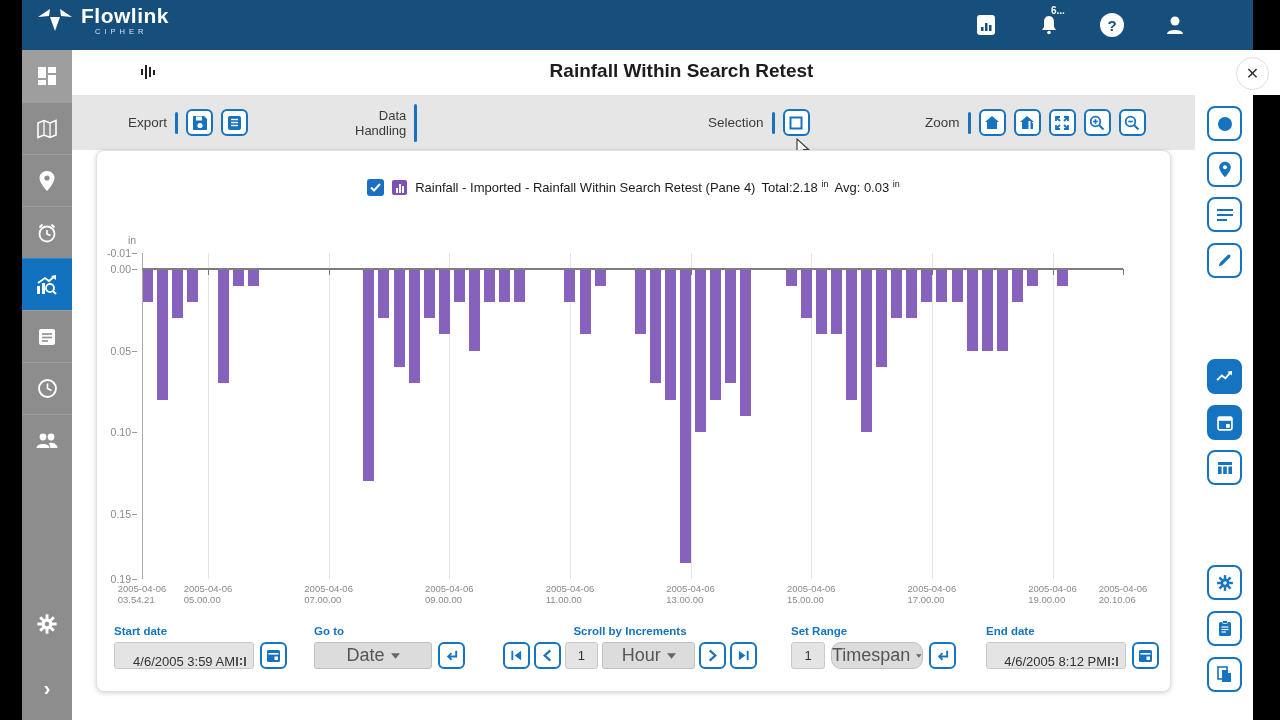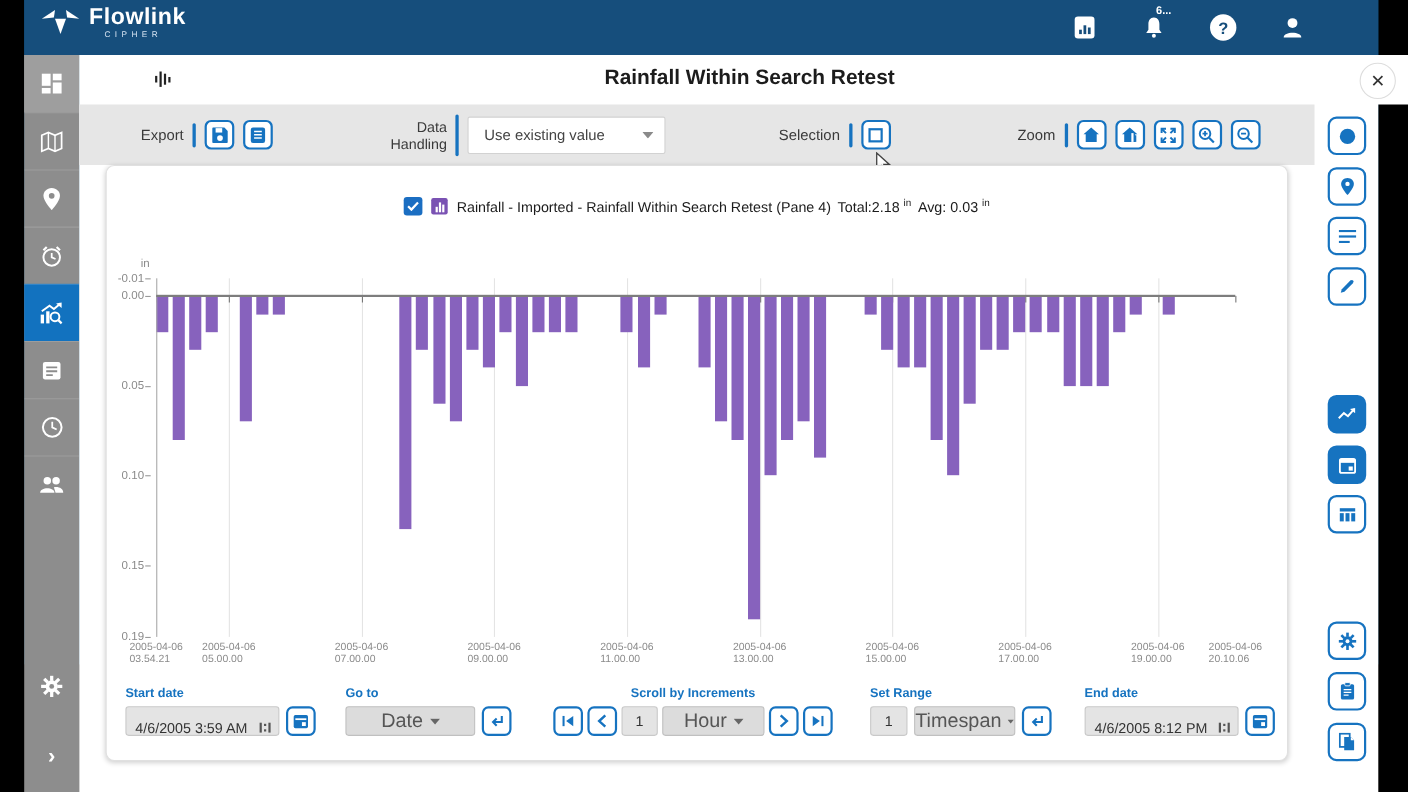--- a/index.html
+++ b/index.html
@@ -85,21 +85,21 @@
   .xlabels { position:absolute; left:45px; top:432px; width:981px; height:26px; }
   .xlabel { position:absolute; transform:translateX(-50%); font-size:9.5px;
             line-height:11px; color:#8a8a8a; white-space:nowrap; }
 
   
   .ctl { position:absolute; top:474px; }
   .ctl-label { display:block; font-size:11.5px; font-weight:bold; color:#1673c0; margin-bottom:5px; }
   .ctl-row { display:flex; align-items:center; gap:6px; }
   .ginput { height:27px; background:#e4e4e4; border:1px solid #c9c9c9; border-radius:3px;
             display:flex; align-items:center; font-size:13px; color:#333; }
-  .date-input { width:140px; padding:12px 6px 0 8px; justify-content:space-between; }
+  .date-input { width:140px; padding:12px 6px 0 8px; justify-content:flex-end; }
   .num-input { width:34px; justify-content:center; }
   .gselect { height:27px; background:#dcdcdc; border:1px solid #c0c0c0; border-radius:3px;
              display:flex; align-items:center; justify-content:center; gap:6px; font-size:18px;
              color:#555; cursor:pointer; }
   .icon-btn { width:27px; height:27px; background:#fff; border:2px solid #1673c0; border-radius:6px;
               display:flex; align-items:center; justify-content:center; cursor:pointer; padding:0; }
   .ctl-center-label { text-align:center; }
 
   
   .rail-btn { position:absolute; left:1135px; width:35px; height:35px; background:#fff;
@@ -275,26 +275,20 @@
           </svg>
         </button>
       </div>
 
       <div class="tgroup" style="left:283px;">
         <div class="dh-label">
           <div>Data</div>
           <div>Handling</div>
         </div>
         <span class="tsep tall"></span>
-        <div class="dh-select">
-          <span class="grow">Use existing value</span>
-          <svg width="10" height="6" viewBox="0 0 10 6">
-            <polygon points="0,0 10,0 5,6" fill="#8a8a8a"></polygon>
-          </svg>
-        </div>
       </div>
 
       <div class="tgroup" style="left:636px;">
         <span class="tlabel">Selection</span>
         <span class="tsep"></span>
         <button class="tool-btn">
           <svg width="14" height="14" viewBox="0 0 14 14">
             <rect x="1.5" y="1.5" width="11" height="11" fill="none" stroke="#1673c0" stroke-width="2"></rect>
           </svg>
         </button>
@@ -568,21 +562,21 @@
           </button>
         </div>
       </div>
 
       <div class="ctl" style="left:694px;">
         <span class="ctl-label">Set Range</span>
         <div class="ctl-row">
           <div class="ginput num-input">
             <span>1</span>
           </div>
-          <div class="gselect" style="width:92px;">
+          <div class="gselect" style="width:92px;border-radius:10px;">
             <span>Timespan</span>
             <svg width="9" height="6" viewBox="0 0 10 6">
               <polygon points="0,0 10,0 5,6" fill="#666"></polygon>
             </svg>
           </div>
           <button class="icon-btn">
             <svg width="15" height="15" viewBox="0 0 16 16">
               <path d="M13 3 L13 9 L5 9" fill="none" stroke="#1673c0" stroke-width="2"></path>
               <polyline points="8,5.5 4.5,9 8,12.5" fill="none" stroke="#1673c0" stroke-width="2"></polyline>
             </svg>

